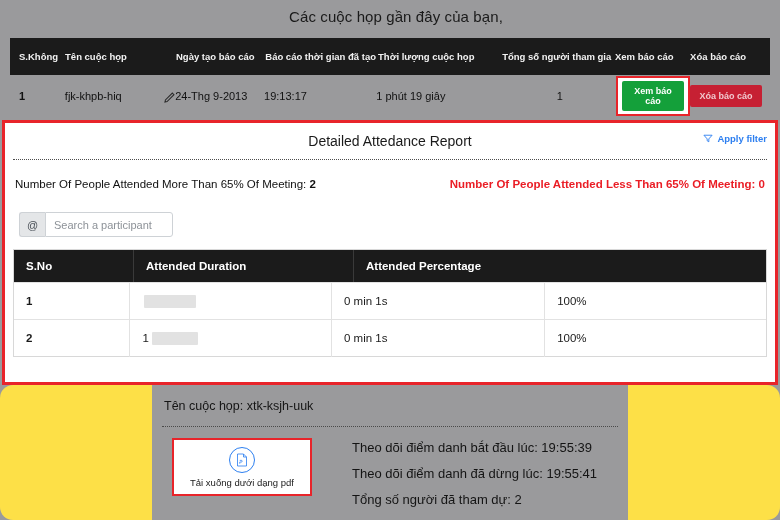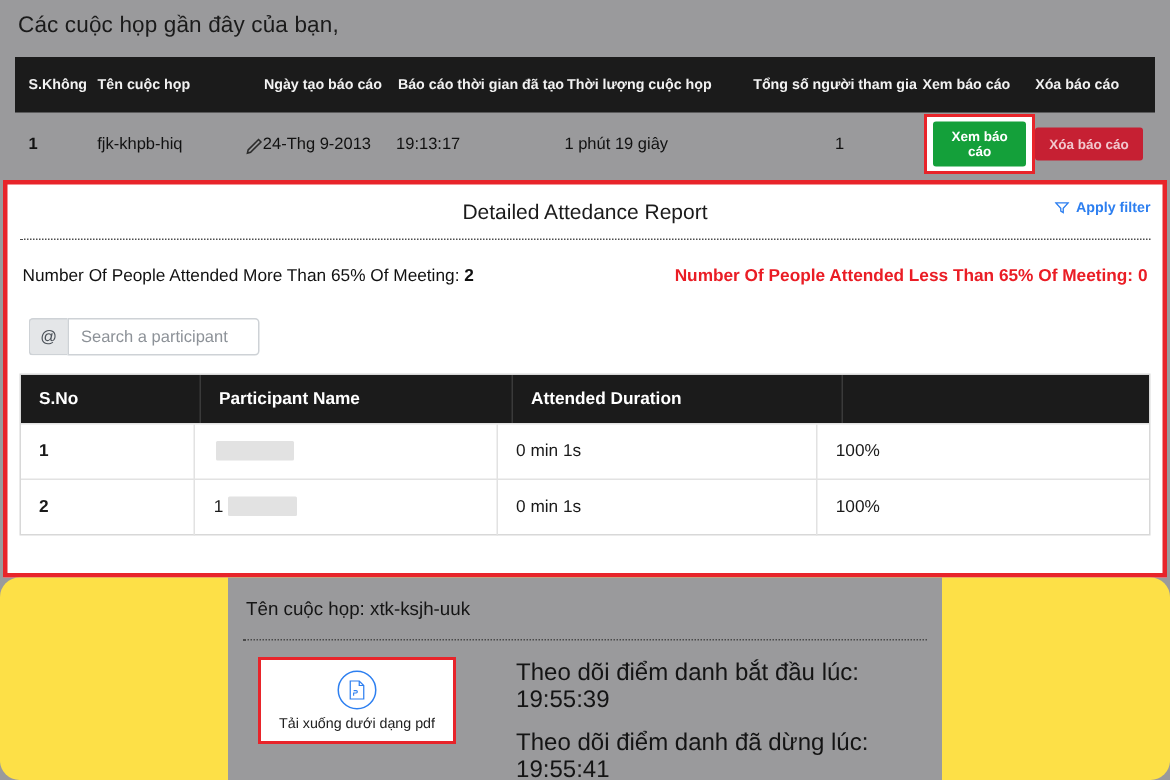--- a/index.html
+++ b/index.html
@@ -11,21 +11,21 @@
   }
   #root { position: relative; width: 780px; height: 520px; }
 
   
   .top-section {
     position: absolute; left: 0; top: 0; width: 780px; height: 120px;
     background: #9a9a9c;
   }
   .page-heading {
     font-size: 15px; color: #1a1a1a; font-weight: 400;
-    padding: 8px 0 0 12px; letter-spacing: .1px;
+    padding: 8px 0 0 12px; letter-spacing: .1px; text-align: center;
   }
   .meetings-table {
     position: absolute; left: 10px; top: 38px; width: 760px;
   }
   .mt-head {
     display: flex; background: #1b1b1b; height: 37px; align-items: center;
     color: #f2f2f2; font-size: 9.5px; font-weight: 700;
   }
   .mt-body {
     display: flex; height: 42px; align-items: center;
@@ -155,21 +155,21 @@
     margin-left: 20px; border: 2px solid #e8242a; background: #ffffff;
     width: 140px; height: 58px; display: flex; flex-direction: column;
     align-items: center; justify-content: center; cursor: pointer;
   }
   .pdf-circle {
     width: 26px; height: 26px; border: 1.5px solid #2d7ff0; border-radius: 50%;
     display: flex; align-items: center; justify-content: center;
   }
   .pdf-label { font-size: 9.5px; color: #202020; margin-top: 4px; }
   .bp-right { margin-left: 40px; padding-top: 2px; }
-  .bp-line { font-size: 16px; color: #141414; margin-bottom: 11px; }
+  .bp-line { font-size: 13px; color: #141414; margin-bottom: 11px; }
 </style>
 </head>
 <body>
 
 <div id="root">
 
   <div class="top-section">
     <div class="page-heading">Các cuộc họp gần đây của bạn,</div>
 
     <div class="meetings-table">
@@ -237,22 +237,22 @@
     <div class="search-row">
       <div class="search-wrap">
         <div class="at-addon">@</div>
         <input class="search-input" type="text" placeholder="Search a participant" style="">
       </div>
     </div>
 
     <div class="ptable">
       <div class="pt-head">
         <div class="pc1">S.No</div>
-        <div class="pc2">Participant Name</div>
         <div class="pc3">Attended Duration</div>
+        <div class="pc4">Attended Percentage</div>
       </div>
 
       <div class="pt-row">
         <div class="pc1">1</div>
         <div class="pc2 name-cell">
           <span class="name-prefix"></span><span class="redact redact-a"></span>
         </div>
         <div class="pc3">0 min 1s</div>
         <div class="pc4">100%</div>
       </div>

